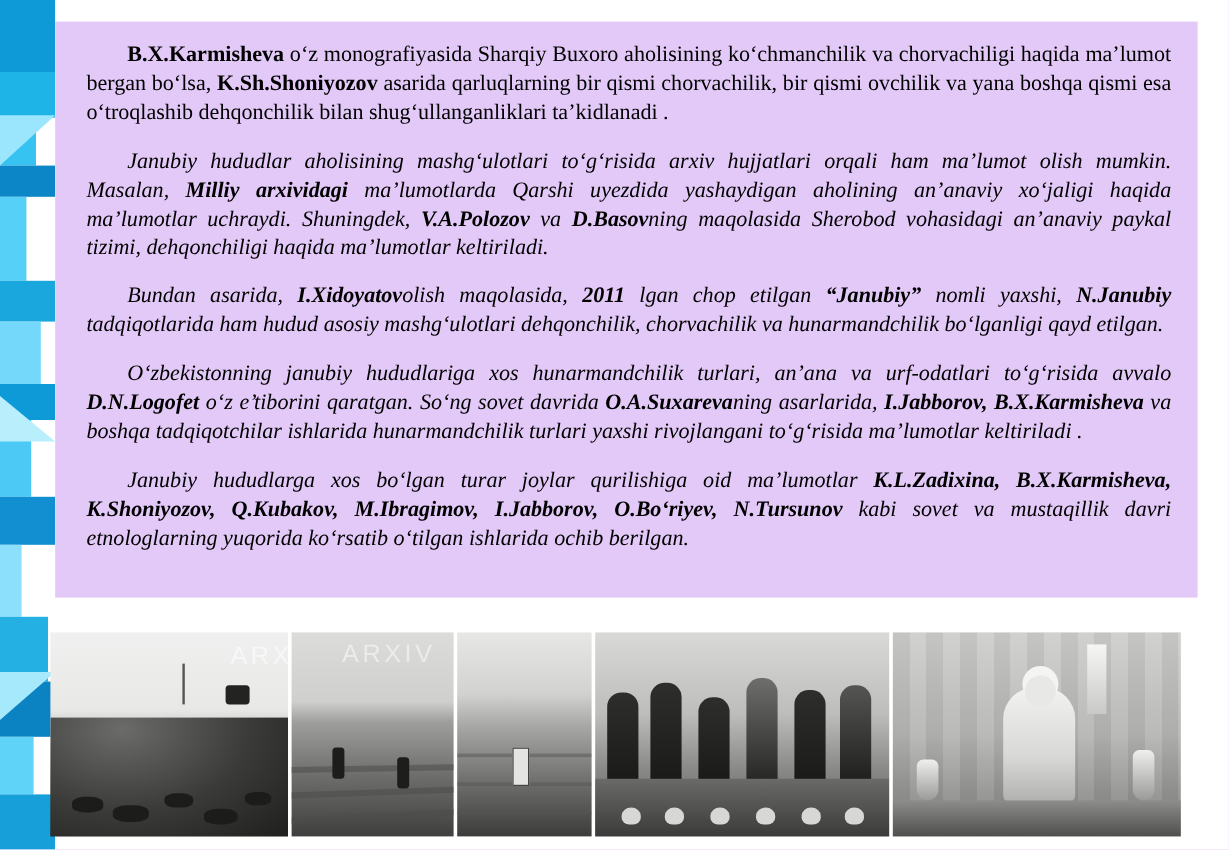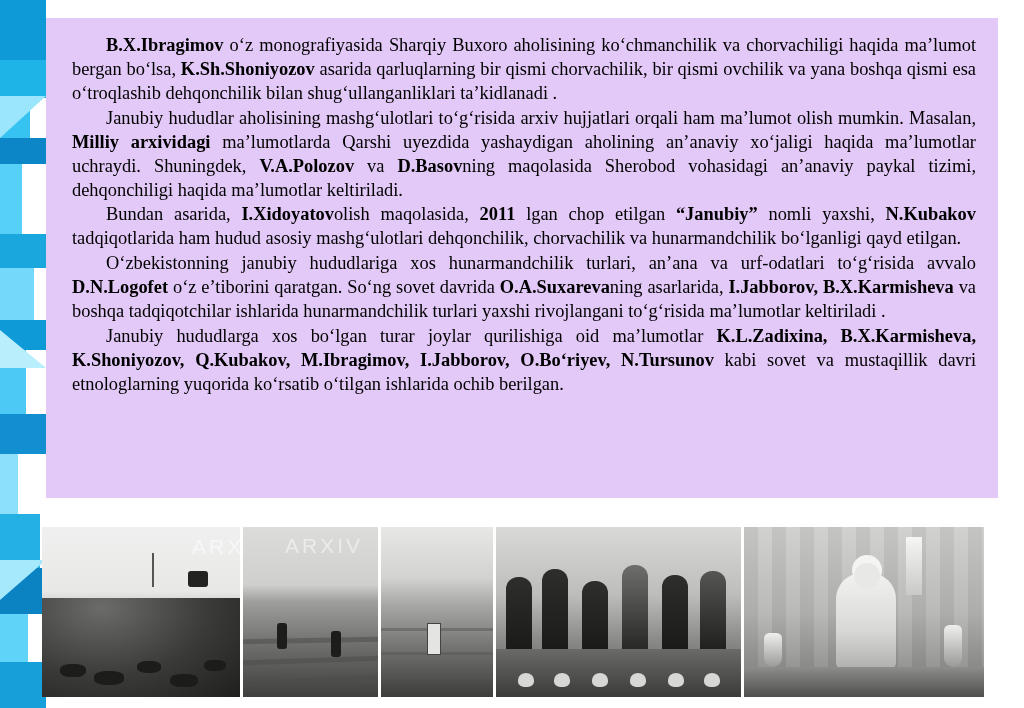--- a/index.html
+++ b/index.html
@@ -64,21 +64,21 @@
     color: #000000;
     font-size: 18.4px;
     line-height: 1.3;
     text-align: justify;
   }
   .text-panel p {
     margin: 0;
     text-indent: 34px;
     text-align: justify;
   }
-  .text-panel p + p { margin-top: 1px; }
+  .text-panel p + p { margin-top: 17px; font-style: italic; }
   b { font-weight: bold; }
 
   
   .photo-strip {
     position: absolute;
     left: 42px;
     top: 527px;
     width: 938px;
     height: 170px;
     display: flex;
@@ -255,23 +255,23 @@
   <div class="band band-12"></div>
   <div class="band band-13"></div>
   <div class="band band-14"></div>
   <div class="band band-15"></div>
   <div class="tri tri-a"></div>
   <div class="tri tri-b"></div>
   <div class="tri tri-c"></div>
 </div>
 
 <div class="text-panel" id="textPanel">
-    <p><b>B.X.Ibragimov</b><span> o‘z monografiyasida Sharqiy Buxoro aholisining ko‘chmanchilik va chorvachiligi haqida ma’lumot bergan bo‘lsa, </span><b>K.Sh.Shoniyozov</b><span> asarida qarluqlarning bir qismi chorvachilik, bir qismi ovchilik va yana boshqa qismi esa o‘troqlashib dehqonchilik bilan shug‘ullanganliklari ta’kidlanadi .</span></p>
+    <p><b>B.X.Karmisheva</b><span> o‘z monografiyasida Sharqiy Buxoro aholisining ko‘chmanchilik va chorvachiligi haqida ma’lumot bergan bo‘lsa, </span><b>K.Sh.Shoniyozov</b><span> asarida qarluqlarning bir qismi chorvachilik, bir qismi ovchilik va yana boshqa qismi esa o‘troqlashib dehqonchilik bilan shug‘ullanganliklari ta’kidlanadi .</span></p>
     <p><span>Janubiy hududlar aholisining mashg‘ulotlari to‘g‘risida arxiv hujjatlari orqali ham ma’lumot olish mumkin. Masalan, </span><b>Milliy arxividagi</b><span> ma’lumotlarda Qarshi uyezdida yashaydigan aholining an’anaviy xo‘jaligi haqida ma’lumotlar uchraydi. Shuningdek, </span><b>V.A.Polozov</b><span> va </span><b>D.Basov</b><span>ning maqolasida Sherobod vohasidagi an’anaviy paykal tizimi, dehqonchiligi haqida ma’lumotlar keltiriladi.</span></p>
-    <p><span>Bundan asarida, </span><b>I.Xidoyatov</b><span>olish maqolasida, </span><b>2011</b><span> lgan chop etilgan </span><b>“Janubiy”</b><span> nomli yaxshi, </span><b>N.Kubakov</b><span> tadqiqotlarida ham hudud asosiy mashg‘ulotlari dehqonchilik, chorvachilik va hunarmandchilik bo‘lganligi qayd etilgan.</span></p>
+    <p><span>Bundan asarida, </span><b>I.Xidoyatov</b><span>olish maqolasida, </span><b>2011</b><span> lgan chop etilgan </span><b>“Janubiy”</b><span> nomli yaxshi, </span><b>N.Janubiy</b><span> tadqiqotlarida ham hudud asosiy mashg‘ulotlari dehqonchilik, chorvachilik va hunarmandchilik bo‘lganligi qayd etilgan.</span></p>
     <p><span>O‘zbekistonning janubiy hududlariga xos hunarmandchilik turlari, an’ana va urf-odatlari to‘g‘risida avvalo </span><b>D.N.Logofet</b><span> o‘z e’tiborini qaratgan. So‘ng sovet davrida </span><b>O.A.Suxareva</b><span>ning asarlarida, </span><b>I.Jabborov, B.X.Karmisheva</b><span> va boshqa tadqiqotchilar ishlarida hunarmandchilik turlari yaxshi rivojlangani to‘g‘risida ma’lumotlar keltiriladi .</span></p>
     <p><span>Janubiy hududlarga xos bo‘lgan turar joylar qurilishiga oid ma’lumotlar </span><b>K.L.Zadixina, B.X.Karmisheva, K.Shoniyozov, Q.Kubakov, M.Ibragimov, I.Jabborov, O.Bo‘riyev, N.Tursunov</b><span> kabi sovet va mustaqillik davri etnologlarning yuqorida ko‘rsatib o‘tilgan ishlarida ochib berilgan.</span></p>
   </div>
 
 <div class="photo-strip">
   <div class="photo p1">
     <div class="hill"></div>
     <div class="pole"></div>
     <div class="rider"></div>
     <div class="animal a1"></div>

